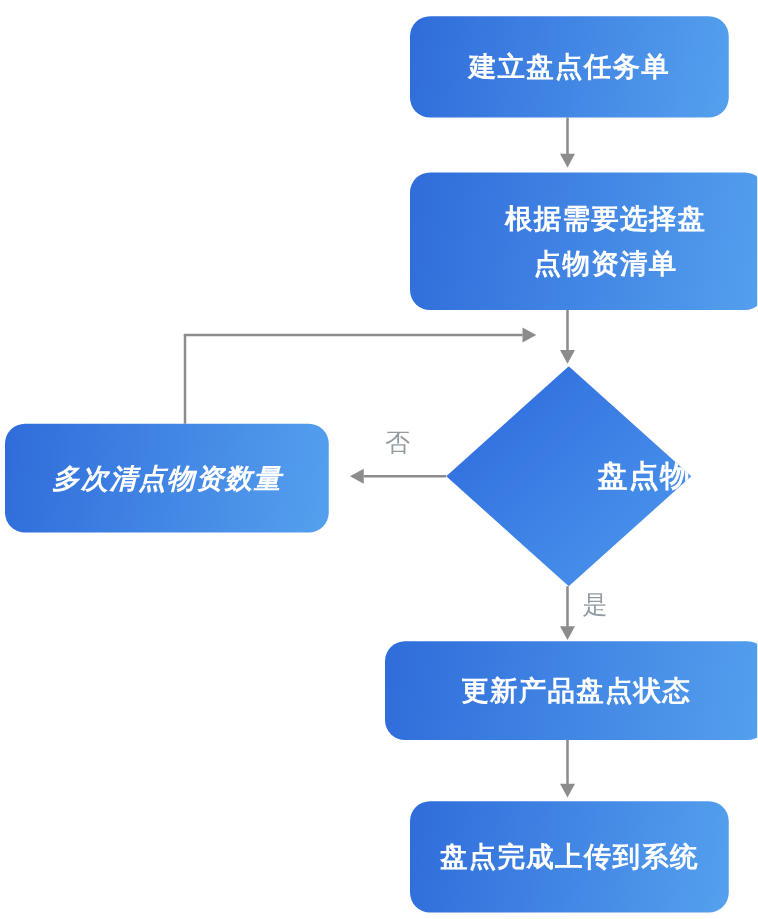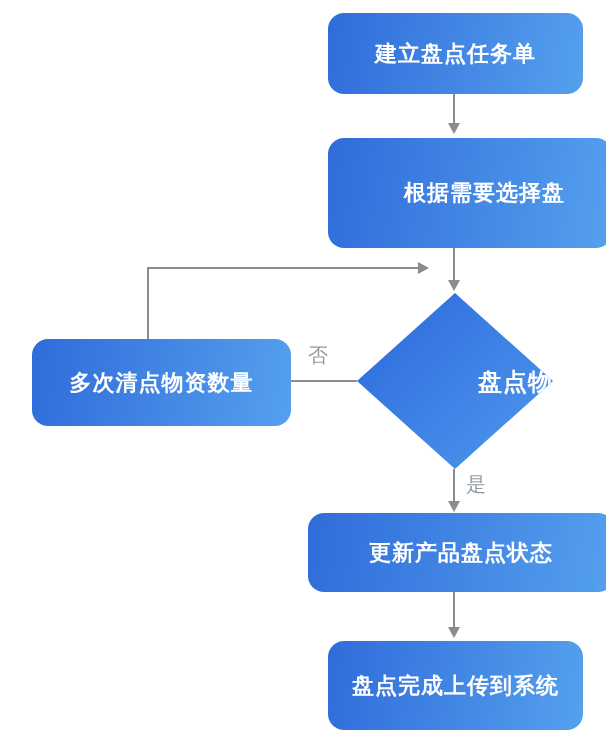--- a/index.html
+++ b/index.html
@@ -26,21 +26,21 @@
     background: linear-gradient(100deg, var(--node-g1, #2f6cda) 0%, var(--node-g2, #55a0ee) 100%);
     color: var(--node-text, #ffffff);
     font-size: 22px;
     font-weight: 700;
     line-height: 36px;
     text-align: center;
     letter-spacing: 1px;
   }
   .node-create  { left: 328px; top: 13px;  width: 255px; height: 81px; }
   .node-select  { left: 328px; top: 138px; width: 255px; height: 110px; padding-left: 29px; }
-  .node-recount { left: 32px;  top: 339px; width: 259px; height: 87px; }
+  .node-recount { left: 4px;  top: 339px; width: 259px; height: 87px; font-style: italic; }
   .node-update  { left: 308px; top: 513px; width: 306px; height: 79px; }
   .node-upload  { left: 328px; top: 641px; width: 255px; height: 89px; text-align: right; }
   
   .diamond {
     position: absolute;
     left: 357px; top: 293px; width: 196px; height: 176px;
     background: linear-gradient(135deg, var(--diamond-g1, #2b67dc) 0%, var(--diamond-g2, #4f9aee) 100%);
     clip-path: polygon(50% 0%, 100% 50%, 50% 100%, 0% 50%);
     display: flex;
     flex-direction: column;
@@ -88,20 +88,21 @@
 
   <div class="node node-create">
     <span class="node-line">建立盘点任务单</span>
   </div>
 
   <div class="line v" style="left:453px; top:94px; height:30px;"></div>
   <div class="arrow down" style="left:448px; top:123px;"></div>
 
   <div class="node node-select">
     <span class="node-line">根据需要选择盘</span>
+    <span class="node-line">点物资清单</span>
   </div>
 
   <div class="line v" style="left:453px; top:248px; height:33px;"></div>
   <div class="arrow down" style="left:448px; top:280px;"></div>
 
   <div class="diamond">
     <span class="node-line">盘点物</span>
   </div>
 
   <div class="line h" style="left:291px; top:380px; width:66px;"></div>

